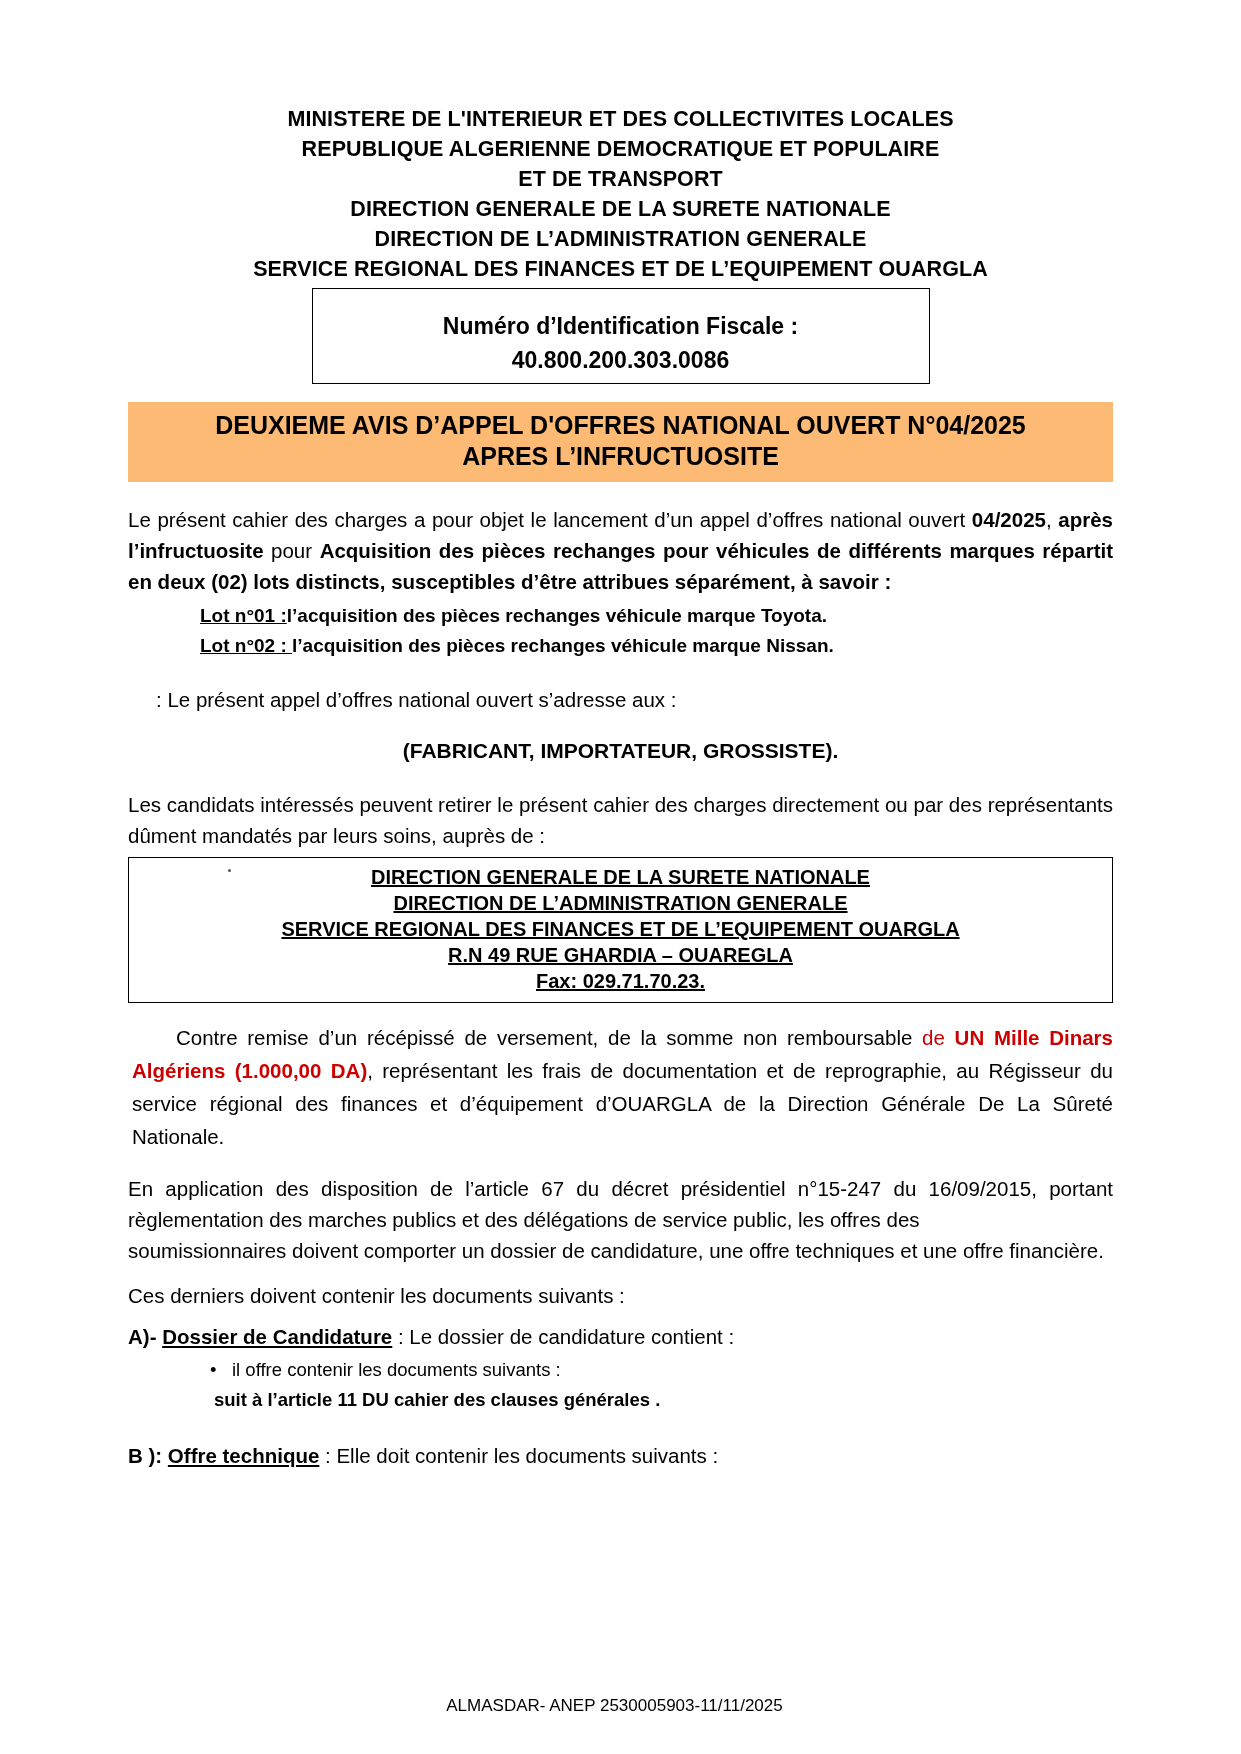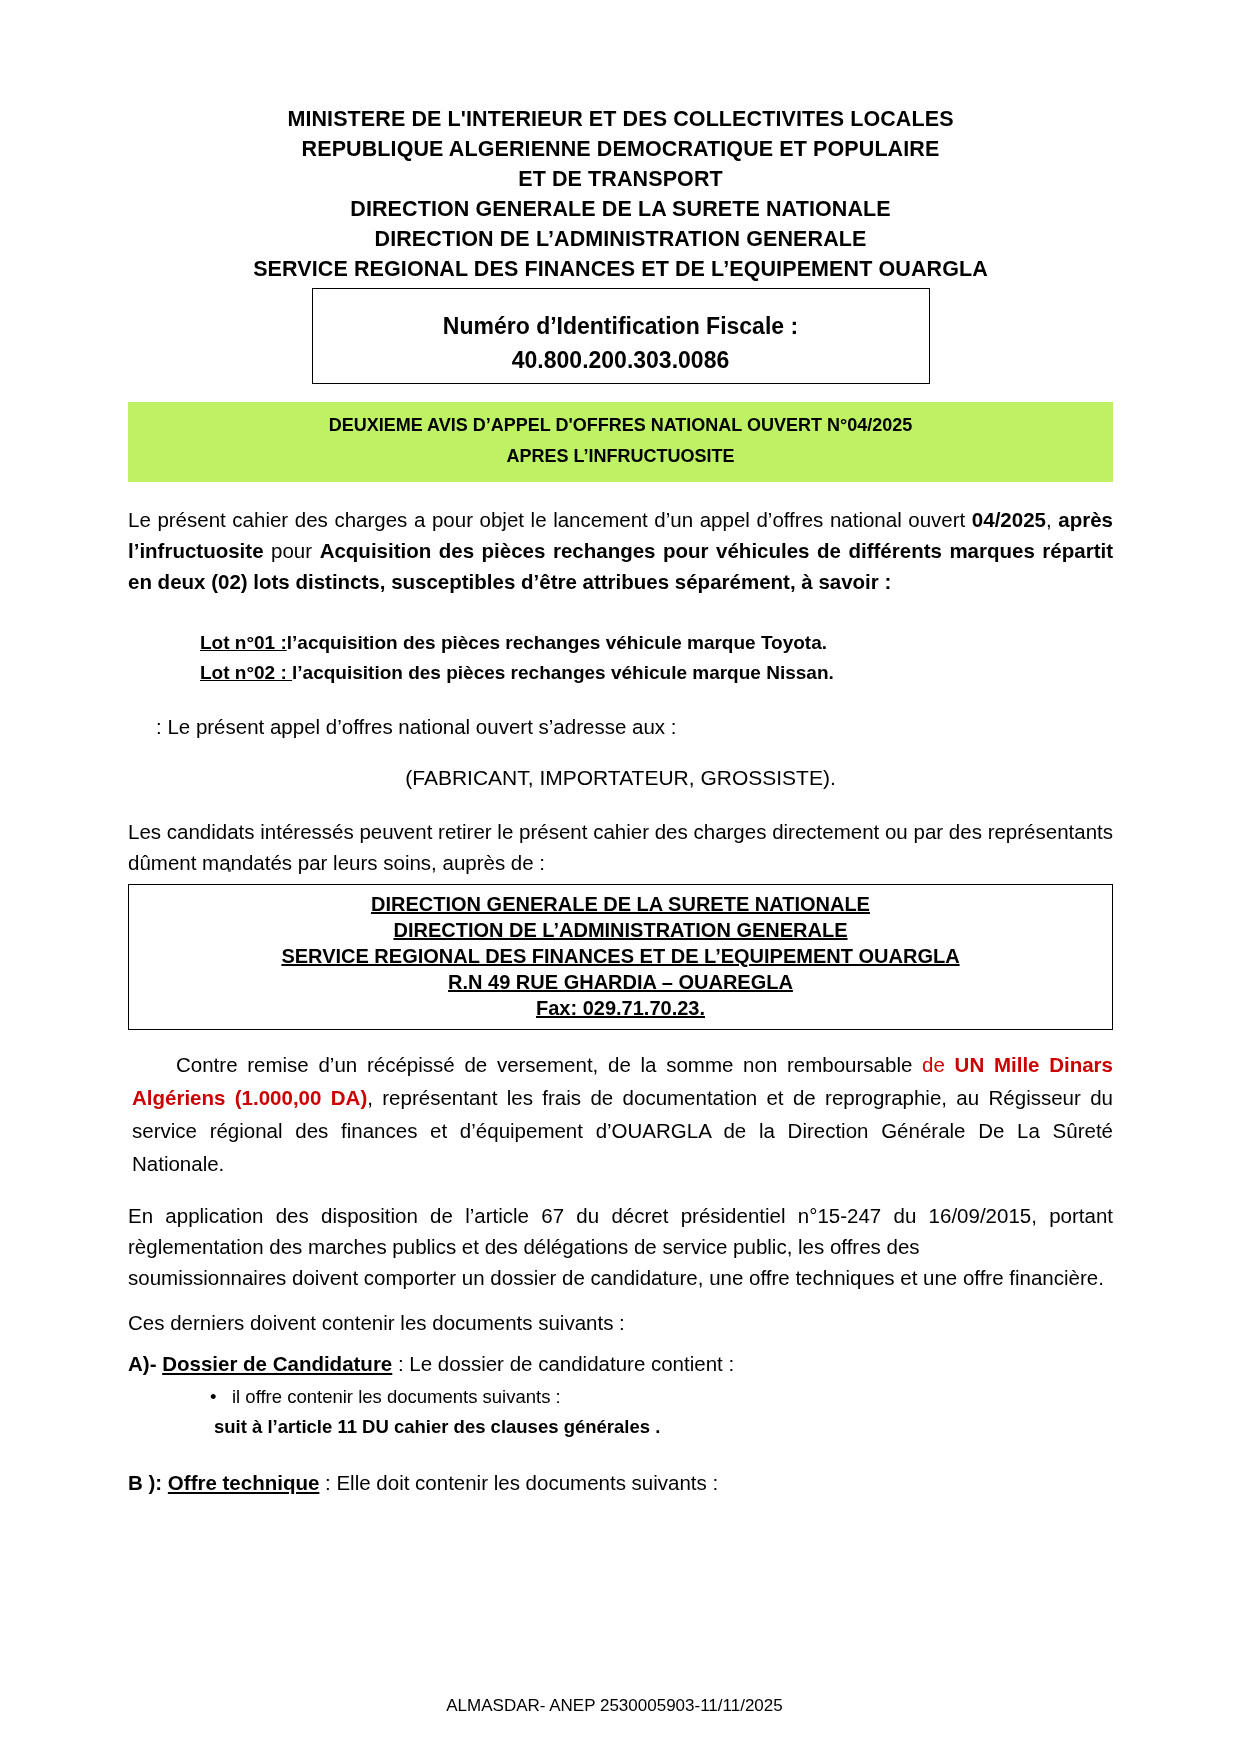--- a/index.html
+++ b/index.html
@@ -38,54 +38,54 @@
     text-align: center;
     font-weight: bold;
     font-size: 23px;
     line-height: 34px;
     padding: 20px 0 6px 0;
     box-sizing: border-box;
   }
 
   .avis-box {
     margin: 18px 0 0 0;
-    background: #bef264;
-    text-align: center;
-    font-weight: bold;
-    font-size: 18px;
+    background: #fdba74;
+    text-align: center;
+    font-weight: bold;
+    font-size: 25px;
     line-height: 31px;
     padding: 8px 0 10px 0;
   }
 
   p.para {
     margin: 22px 0 0 0;
     font-size: 20.5px;
     line-height: 31px;
     text-align: justify;
   }
   .b { font-weight: bold; }
 
   .lots {
-    margin: 31px 0 0 72px;
+    margin: 4px 0 0 72px;
     font-size: 19px;
     line-height: 30px;
     font-weight: bold;
   }
   .lots .u { text-decoration: underline; }
 
   .addr-line {
     margin: 24px 0 0 28px;
     font-size: 20.5px;
     line-height: 30px;
   }
 
   .fig {
     margin: 24px 0 0 0;
     text-align: center;
-    font-weight: normal;
+    font-weight: bold;
     font-size: 21px;
   }
 
   .retirer {
     margin: 26px 0 0 0;
     font-size: 20.5px;
     line-height: 31px;
     text-align: justify;
   }
 

